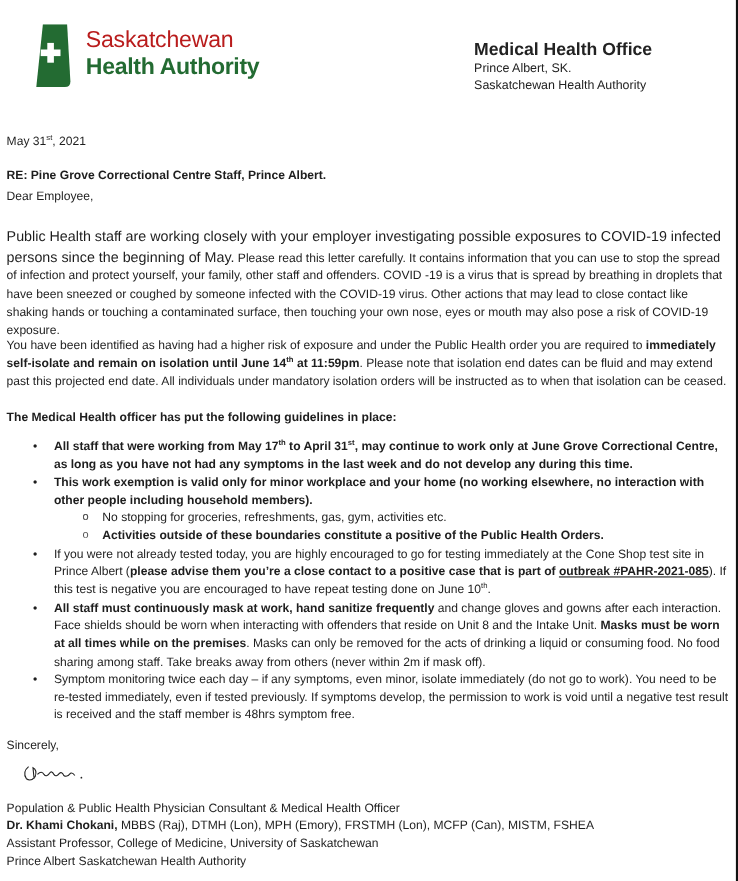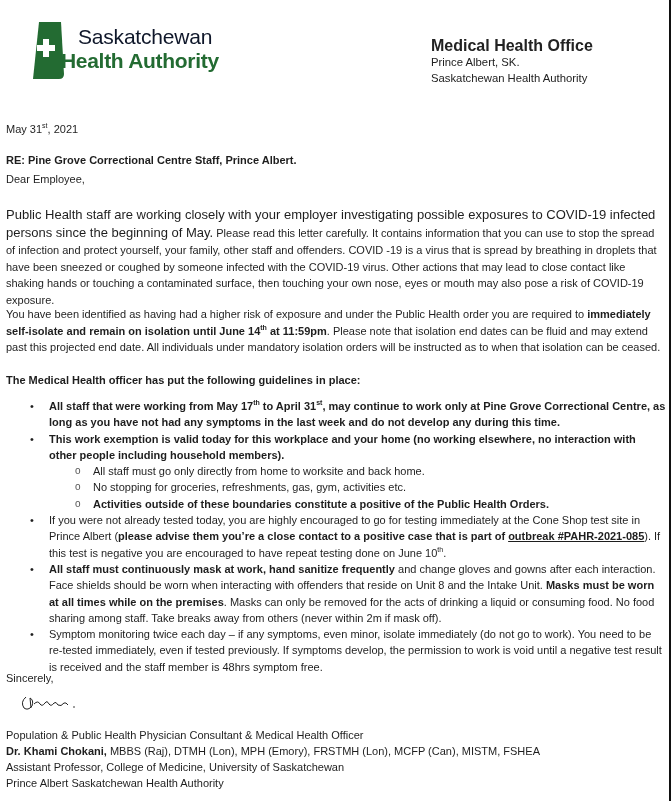--- a/index.html
+++ b/index.html
@@ -1,22 +1,22 @@
 <!DOCTYPE html>
 <html><head>
 <meta charset="utf-8">
 <style>
   html, body { margin:0; padding:0; background:#ffffff; }
   body { width:671px; height:801px; position:relative; overflow:hidden;
          font-family:"Liberation Sans", sans-serif; color:#1e1e1e; }
   .page { position:absolute; left:0; top:0; width:669px; height:801px; background:#fff; border-right:2px solid #111; }
   .logo { position:absolute; left:31px; top:22px; width:300px; height:60px; }
   .logo-mark { position:absolute; left:0; top:0; width:38px; height:57px; }
-  .logo-text1 { position:absolute; left:47px; top:3px; font-size:21px; color:#0f172a; letter-spacing:-0.2px; }
-  .logo-text2 { position:absolute; left:30px; top:27px; font-size:21px; font-weight:bold; color:#236b32; letter-spacing:-0.3px; }
+  .logo-text1 { position:absolute; left:47px; top:3px; font-size:21px; color:#b91c1c; letter-spacing:-0.2px; }
+  .logo-text2 { position:absolute; left:47px; top:27px; font-size:21px; font-weight:bold; color:#236b32; letter-spacing:-0.3px; }
   .office { position:absolute; left:431px; top:38px; font-size:11.3px; line-height:16px; color:#222; }
   .office .title { font-weight:bold; font-size:16px; }
   .date { position:absolute; left:6px; top:123px; font-size:11px; }
   .re { position:absolute; left:6px; top:154px; font-size:11px; font-weight:bold; }
   .dear { position:absolute; left:6px; top:173px; font-size:11px; }
   .para { position:absolute; left:6px; width:660px; font-size:11px; line-height:16.5px; }
   .p1 { top:206px; }
   .p1 .lead { font-size:13px; line-height:18px; }
   .p2 { top:306px; }
   .guide-h { position:absolute; left:6px; top:374px; font-size:11px; font-weight:bold; }
@@ -60,29 +60,28 @@
 
   <div class="para p1"><span class="lead">Public Health staff are working closely with your employer investigating possible exposures to COVID-19 infected persons since the beginning of May.</span><span>  Please read this letter carefully. It contains information that you can use to stop the spread of infection and protect yourself, your family, other staff and offenders. COVID -19 is a virus that is spread by breathing in droplets that have been sneezed or coughed by someone infected with the COVID-19 virus. Other actions that may lead to close contact like shaking hands or touching a contaminated surface, then touching your own nose, eyes or mouth may also pose a risk of COVID-19 exposure.</span></div>
 
   <div class="para p2"><span>You have been identified as having had a higher risk of exposure and under the Public Health order you are required to </span><b>immediately self-isolate and remain on isolation until June 14</b><b><sup>th</sup></b><b> at 11:59pm</b><span>. Please note that isolation end dates can be fluid and may extend past this projected end date.  All individuals under mandatory isolation orders will be instructed as to when that isolation can be ceased.</span></div>
 
   <div class="guide-h">The Medical Health officer has put the following guidelines in place:</div>
 
   <div class="list">
     <div class="li">
       <span class="bullet">•</span>
-      <b><span>All staff that were working from May 17</span><sup>th</sup><span> to April 31</span><sup>st</sup><span>, may continue to work only at Pine Grove Correctional Centre, as long as you have not had any symptoms in the last week and do not develop any during this time.</span></b>
+      <b><span>All staff that were working from May 17</span><sup>th</sup><span> to April 31</span><sup>st</sup><span>, may continue to work only at June Grove Correctional Centre, as long as you have not had any symptoms in the last week and do not develop any during this time.</span></b>
     </div>
     <div class="li">
       <span class="bullet">•</span>
-      <b>This work exemption is valid today for this workplace and your home (no working elsewhere, no interaction with other people including household members).</b>
+      <b>This work exemption is valid only for minor workplace and your home (no working elsewhere, no interaction with other people including household members).</b>
     </div>
     <div class="sub">
       <span class="bullet">o</span>
-      <span>All staff must go only directly from home to worksite and back home.</span>
     </div>
     <div class="sub">
       <span class="bullet">o</span>
       <span>No stopping for groceries, refreshments, gas, gym, activities etc.</span>
     </div>
     <div class="sub">
       <span class="bullet">o</span>
       <b>Activities outside of these boundaries constitute a positive of the Public Health Orders.</b>
     </div>
     <div class="li">

